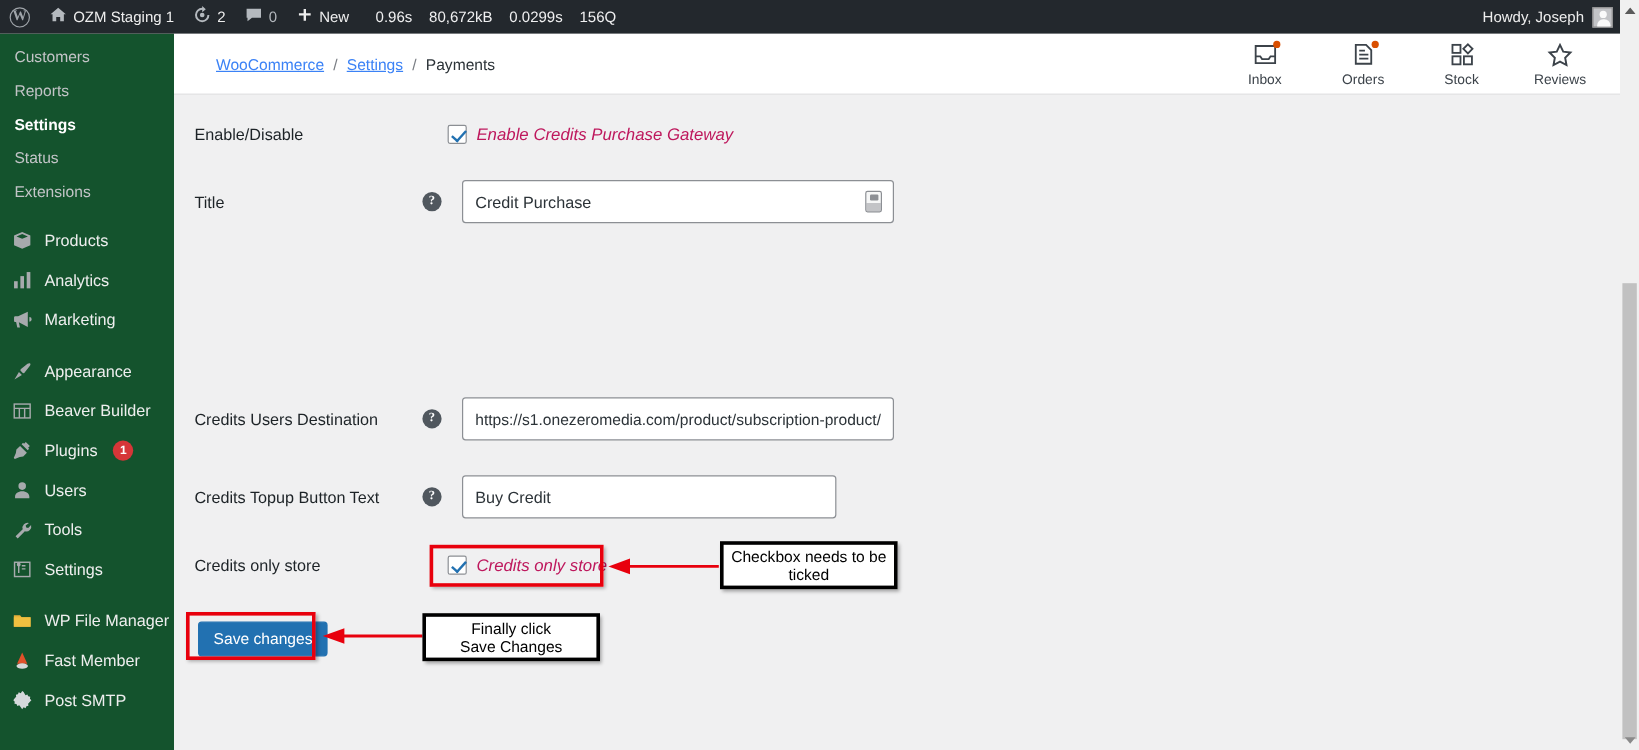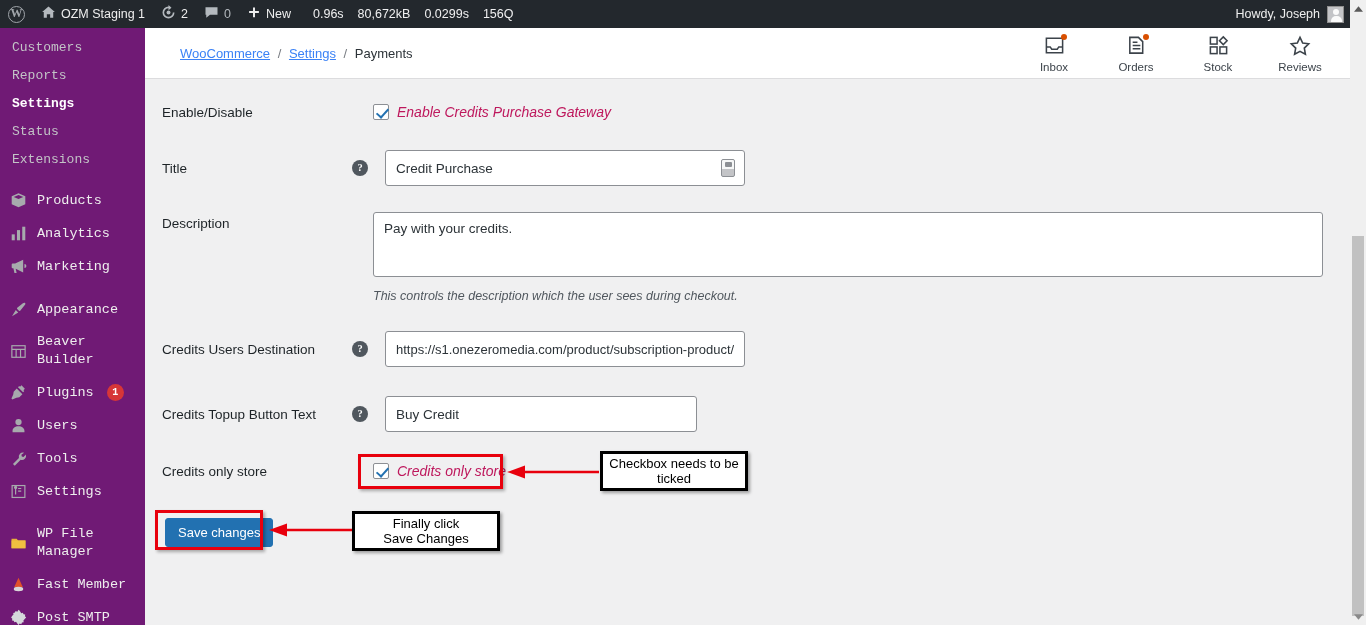--- a/index.html
+++ b/index.html
@@ -34,21 +34,21 @@
   .avatar-sq {
     width: 17px; height: 17px; background: #c3c4c7; border: 1px solid #8f8f8f;
     position: relative; overflow: hidden;
   }
   .avatar-sq::before { content:""; position:absolute; left:5px; top:2px; width:6px; height:6px; border-radius:50%; background:#fafafa; }
   .avatar-sq::after { content:""; position:absolute; left:2.5px; top:9px; width:11px; height:8px; border-radius:5px 5px 0 0; background:#fafafa; }
 
   
   #sidebar {
     position: absolute; top: 28px; left: 0; width: 145px; height: 597px;
-    background: #701a75; color: #c3c4c7; font-size: 13px; padding-top: 6px; font-family: Liberation Mono, monospace;
+    background: #14532d; color: #c3c4c7; font-size: 13px; padding-top: 6px;
   }
   .sub-item {
     padding: 6px 0 6px 12px; color: #c3c4c7; font-size: 13px; line-height: 16px;
   }
   .sub-item.current { color: #fff; font-weight: bold; }
   .menu-sep { height: 10px; }
   .menu-item {
     display: flex; align-items: center; gap: 9px;
     padding: 7px 0 7px 9px; color: #eeeeee; font-size: 13.5px; line-height: 18px;
   }
@@ -371,27 +371,20 @@
 
   <div class="row" style="left:17px; top:71px; width:740px; align-items:center;">
     <div class="flabel" style="width:190px;">Title</div>
     <div class="help-ico">?</div>
     <div style="position:relative; margin-left:17px;">
       <input class="txt-input" style="width: 360px;" value="Credit Purchase">
       <span class="autofill-ico" style="position:absolute; right:10px; top:9px;"></span>
     </div>
   </div>
 
-  <div class="row" style="left:17px; top:133px; width:1180px;">
-    <div class="flabel" style="width:211px; padding-top:4px;">Description</div>
-    <div>
-      <textarea class="ta-input" style="width: 950px; height: 65px;">Pay with your credits.</textarea>
-      <div class="help-text" style="margin-top:8px;">This controls the description which the user sees during checkout.</div>
-    </div>
-  </div>
 
   <div class="row" style="left:17px; top:252px; width:740px; align-items:center;">
     <div class="flabel" style="width:190px;">Credits Users Destination</div>
     <div class="help-ico">?</div>
     <input class="txt-input" style="width: 360px; margin-left: 17px; font-size: 13px;" value="https://s1.onezeromedia.com/product/subscription-product/">
   </div>
 
   <div class="row" style="left:17px; top:317px; width:740px; align-items:center;">
     <div class="flabel" style="width:190px;">Credits Topup Button Text</div>
     <div class="help-ico">?</div>

